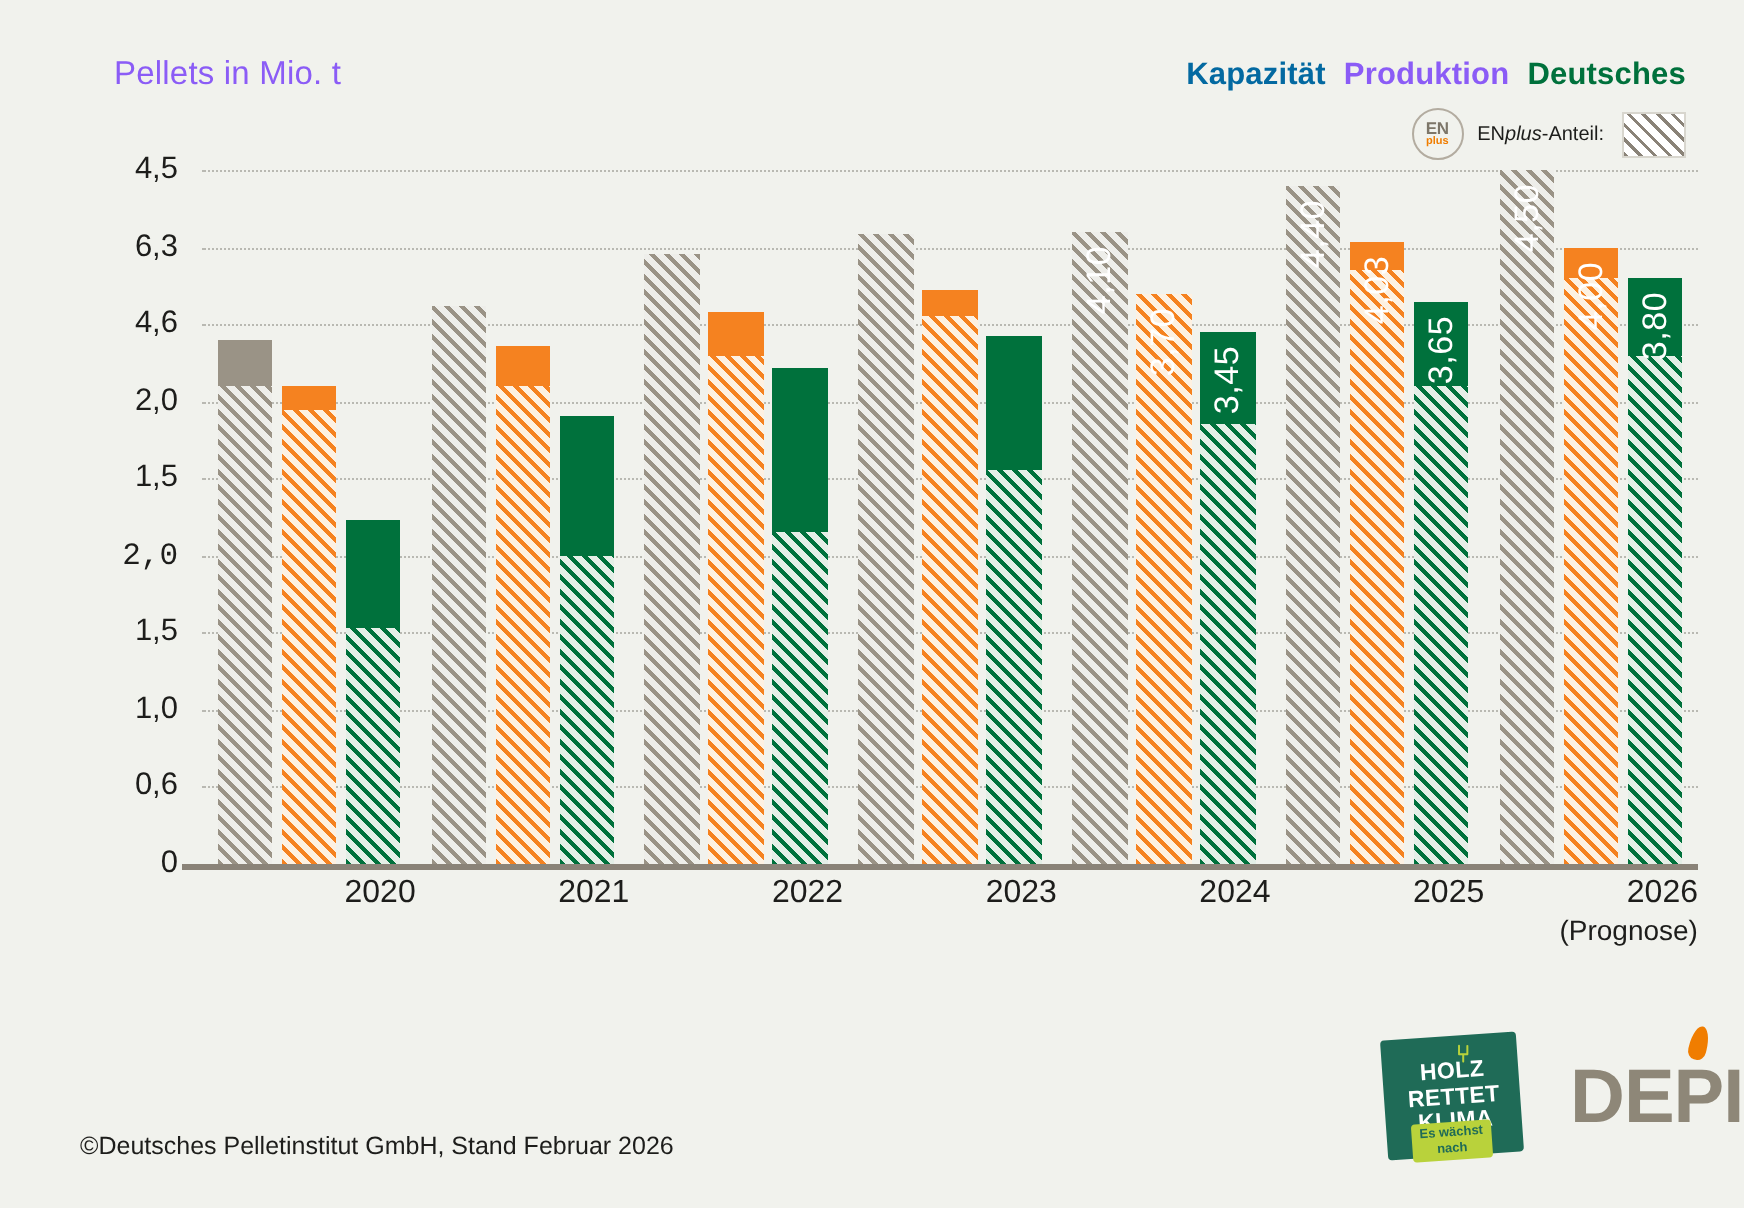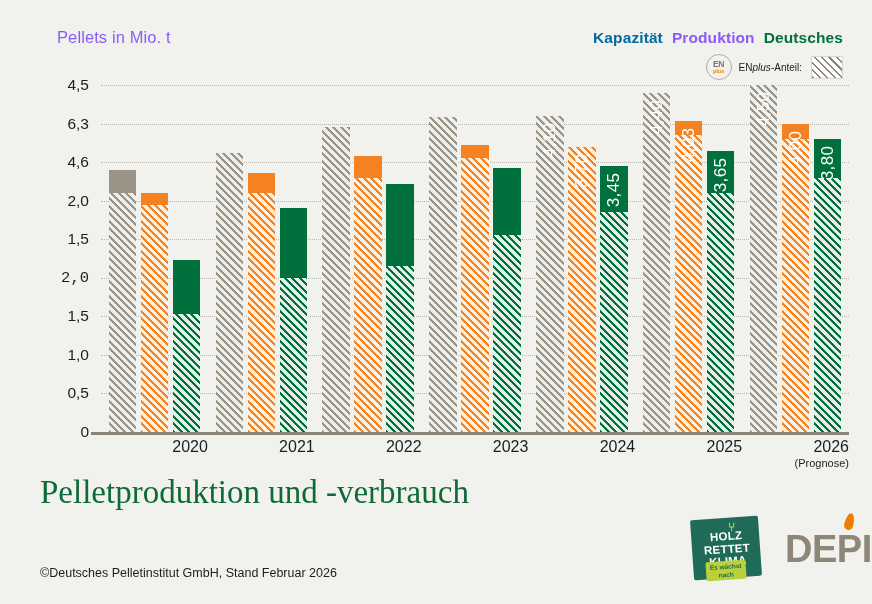--- a/index.html
+++ b/index.html
@@ -102,21 +102,21 @@
     transform:translateX(-50%) rotate(-90deg);
     transform-origin:center center;
     color:#ffffff;font-size:17px;letter-spacing:.3px;
     white-space:nowrap;pointer-events:none;
   }
 
   .xlabel{
     position:absolute;top:353px;text-align:right;
     font-size:16px;color:#1d1d1b;
   }
-  .xlabel .sub{display:block;font-size:11px;margin-top:1px;}
+  .xlabel .sub{display:block;font-size:14px;margin-top:1px;}
 
   
   .title{
     position:absolute;left:40px;top:474px;width:620px;
     font-family:"Liberation Serif", serif;
     font-size:33px;line-height:1.14;color:#0e6b38;
   }
   .copy{
     position:absolute;left:40px;top:566px;
     font-size:12.5px;color:#1d1d1b;
@@ -196,21 +196,21 @@
       </div>
     <div id="yticks">
         <div class="ytick-wrap" style="top: 0px; left: -60px; width: 48px;">4,5</div>
         <div class="ytick-wrap" style="top: 38.5556px; left: -60px; width: 48px;">6,3</div>
         <div class="ytick-wrap" style="top: 77.1111px; left: -60px; width: 48px;">4,6</div>
         <div class="ytick-wrap" style="top: 115.667px; left: -60px; width: 48px;">2,0</div>
         <div class="ytick-wrap" style="top: 154.222px; left: -60px; width: 48px;">1,5</div>
         <div class="ytick-wrap" style="top: 192.778px; left: -60px; width: 48px; font-family: Liberation Mono, monospace;">2,0</div>
         <div class="ytick-wrap" style="top: 231.333px; left: -60px; width: 48px;">1,5</div>
         <div class="ytick-wrap" style="top: 269.889px; left: -60px; width: 48px;">1,0</div>
-        <div class="ytick-wrap" style="top: 308.444px; left: -60px; width: 48px;">0,5</div>
+        <div class="ytick-wrap" style="top: 308.444px; left: -60px; width: 48px;">0,6</div>
         <div class="ytick-wrap" style="top: 347px; left: -60px; width: 48px;">0</div>
       </div>
     <div id="bars">
         <div class="group" style="left: 0px; width: 106.857px;">
           <div class="bar b-kap" style="left: 7.67857px; width: 27.5px; height: 262.178px;">
             <div class="solid" style="height: 23.1333px;"></div>
             <div class="hatch" style="height: 239.044px;"></div>
           </div>
           <div class="bar b-prod" style="left: 39.6786px; width: 27.5px; height: 239.044px;">
             <div class="solid" style="height: 11.5667px;"></div>
@@ -321,21 +321,21 @@
         <div class="xlabel" style="left: 213.714px; width: 106.857px;">2022</div>
         <div class="xlabel" style="left: 320.571px; width: 106.857px;">2023</div>
         <div class="xlabel" style="left: 427.429px; width: 106.857px;">2024</div>
         <div class="xlabel" style="left: 534.286px; width: 106.857px;">2025</div>
         <div class="xlabel" style="left: 641.143px; width: 106.857px;">2026<span class="sub">(Prognose)</span></div>
       </div>
     <div id="baseline"></div>
   </div>
 
   <div class="title">
-    <span>Pelletproduktion und -verbrauch</span><br>
+    <br>
   </div>
 
   <div class="copy">©Deutsches Pelletinstitut GmbH, Stand Februar 2026</div>
 
   <div class="hrk">
     <div class="hrk-card"></div>
     <div class="hrk-tree">⑂</div>
     <div class="hrk-text">
       <span class="hrk-line">HOLZ</span>
       <span class="hrk-line">RETTET</span>

